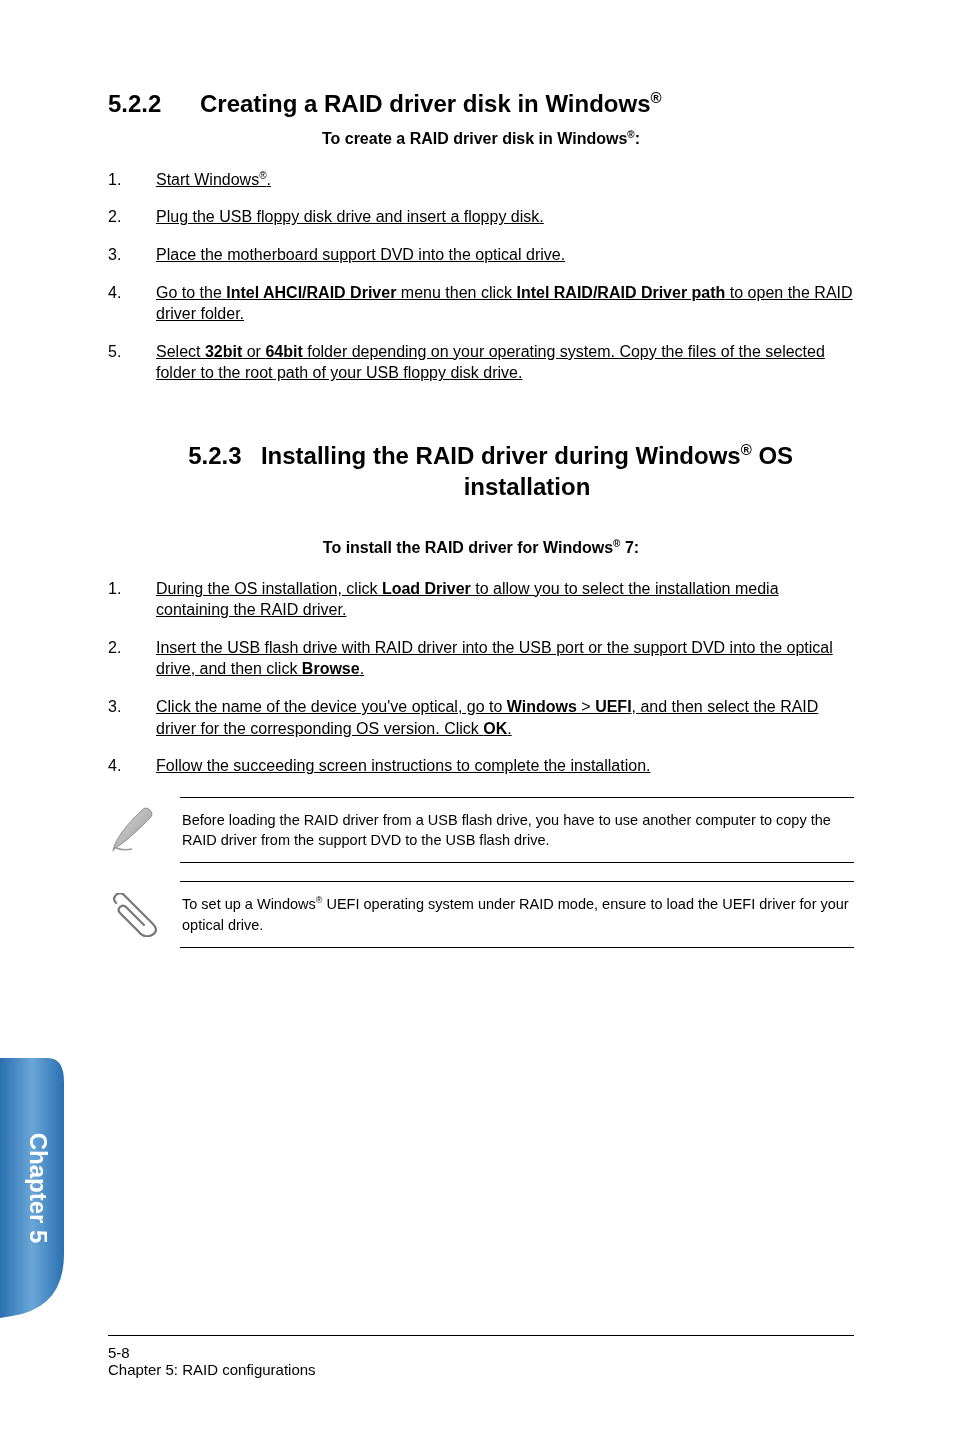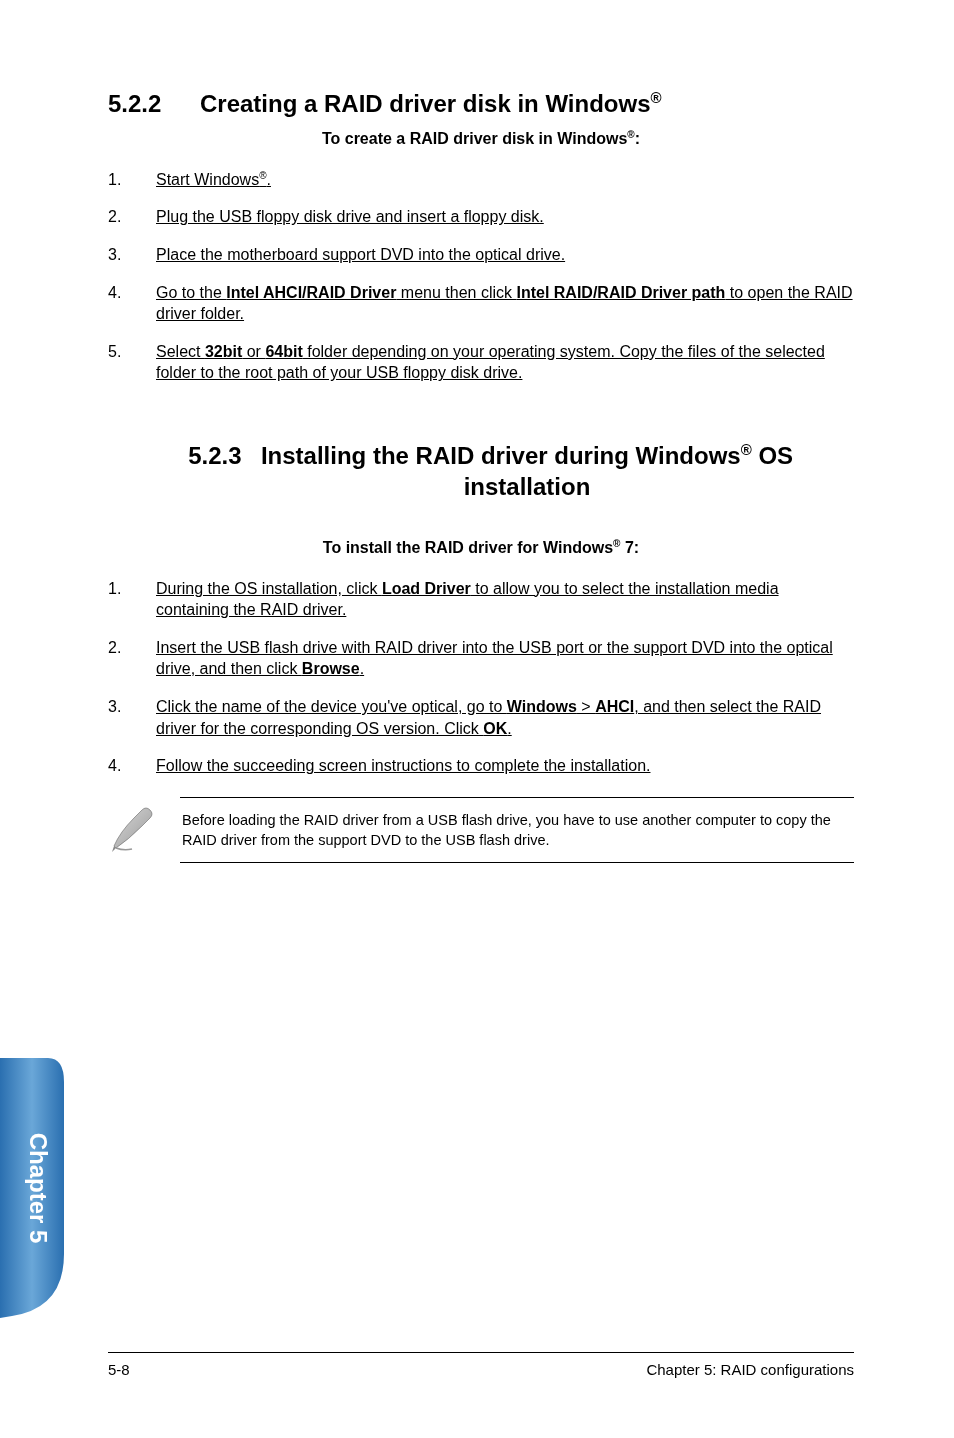--- a/index.html
+++ b/index.html
@@ -98,20 +98,21 @@
   .footer {
     position: absolute;
     bottom: 60px;
     left: 108px;
     right: 100px;
     border-top: 1px solid #000;
     padding-top: 8px;
     display: flex;
     justify-content: space-between;
     font-size: 15px;
+    flex-direction: column;
   }
 </style>
 </head>
 <body>
 
 <div class="page">
   <div class="content">
 
     <h2 class="section-heading">
       <span class="num">5.2.2</span><span>Creating a RAID driver disk in Windows</span><span class="reg">®</span>
@@ -135,21 +136,21 @@
       <span class="cont">installation</span>
     </h2>
 
     <p class="sub-bold with-top">
       <span>To install the RAID driver for Windows</span><span class="reg">®</span><span> 7:</span>
     </p>
 
     <ol class="steps">
       <li><span>During the OS installation, click </span><b>Load Driver</b><span> to allow you to select the installation media containing the RAID driver.</span></li>
       <li><span>Insert the USB flash drive with RAID driver into the USB port or the support DVD into the optical drive, and then click </span><b>Browse</b><span>.</span></li>
-      <li><span>Click the name of the device you've optical, go to </span><b>Windows</b><span> &gt; </span><b>AHCI</b><span>, and then select the RAID driver for the corresponding OS version. Click </span><b>OK</b><span>.</span></li>
+      <li><span>Click the name of the device you've optical, go to </span><b>Windows</b><span> &gt; </span><b>UEFI</b><span>, and then select the RAID driver for the corresponding OS version. Click </span><b>OK</b><span>.</span></li>
       <li><span>Follow the succeeding screen instructions to complete the installation.</span></li>
     </ol>
 
     <div class="note-block">
       <div class="icon-col">
         <svg width="52" height="52" viewBox="0 0 52 52">
           <defs>
             <linearGradient id="pg2" x1="0" y1="0" x2="1" y2="1">
               <stop offset="0" stop-color="#d8d8d8"></stop>
                 <stop offset="1" stop-color="#9a9a9a"></stop>
@@ -158,20 +159,30 @@
           <path d="M6 44 Q18 36 32 22 L40 14 Q44 10 40 6 Q36 2 32 6 L24 14 Q10 28 4 42 Z" fill="url(#pg2)" stroke="#666" stroke-width="0.6"></path>
           <path d="M4 42 L6 44 L2 48 Z" fill="#888"></path>
           <path d="M6 44 Q 14 47 22 45" stroke="#999" stroke-width="1.5" fill="none"></path>
         </svg>
       </div>
       <div class="note-text-col">
         <span>Before loading the RAID driver from a USB flash drive, you have to use another computer to copy the RAID driver from the support DVD to the USB flash drive.</span>
       </div>
     </div>
 
+    <div class="note-block spaced">
+      <div class="icon-col">
+        <svg width="50" height="44" viewBox="0 0 50 44">
+          <path d="M6 10 Q2 6 6 2 Q10 -2 14 2 L42 30 Q50 38 42 42 Q34 46 28 38 L10 20 Q7 17 10 14 Q13 11 16 14 L34 32" fill="none" stroke="#777" stroke-width="2.2" stroke-linecap="round"></path>
+        </svg>
+      </div>
+      <div class="note-text-col">
+        <span>To set up a Windows</span><span class="reg-inline">®</span><span> UEFI operating system under RAID mode, ensure to load the UEFI driver for your optical drive.</span>
+      </div>
+    </div>
 
   </div>
 </div>
 
 <div class="spine">
   <svg width="64" height="260" viewBox="0 0 64 260">
     <defs>
       <linearGradient id="sp" x1="0" y1="0" x2="1" y2="0">
         <stop offset="0" stop-color="#2a6fb0"></stop>
         <stop offset="0.5" stop-color="#6aa7d8"></stop>

